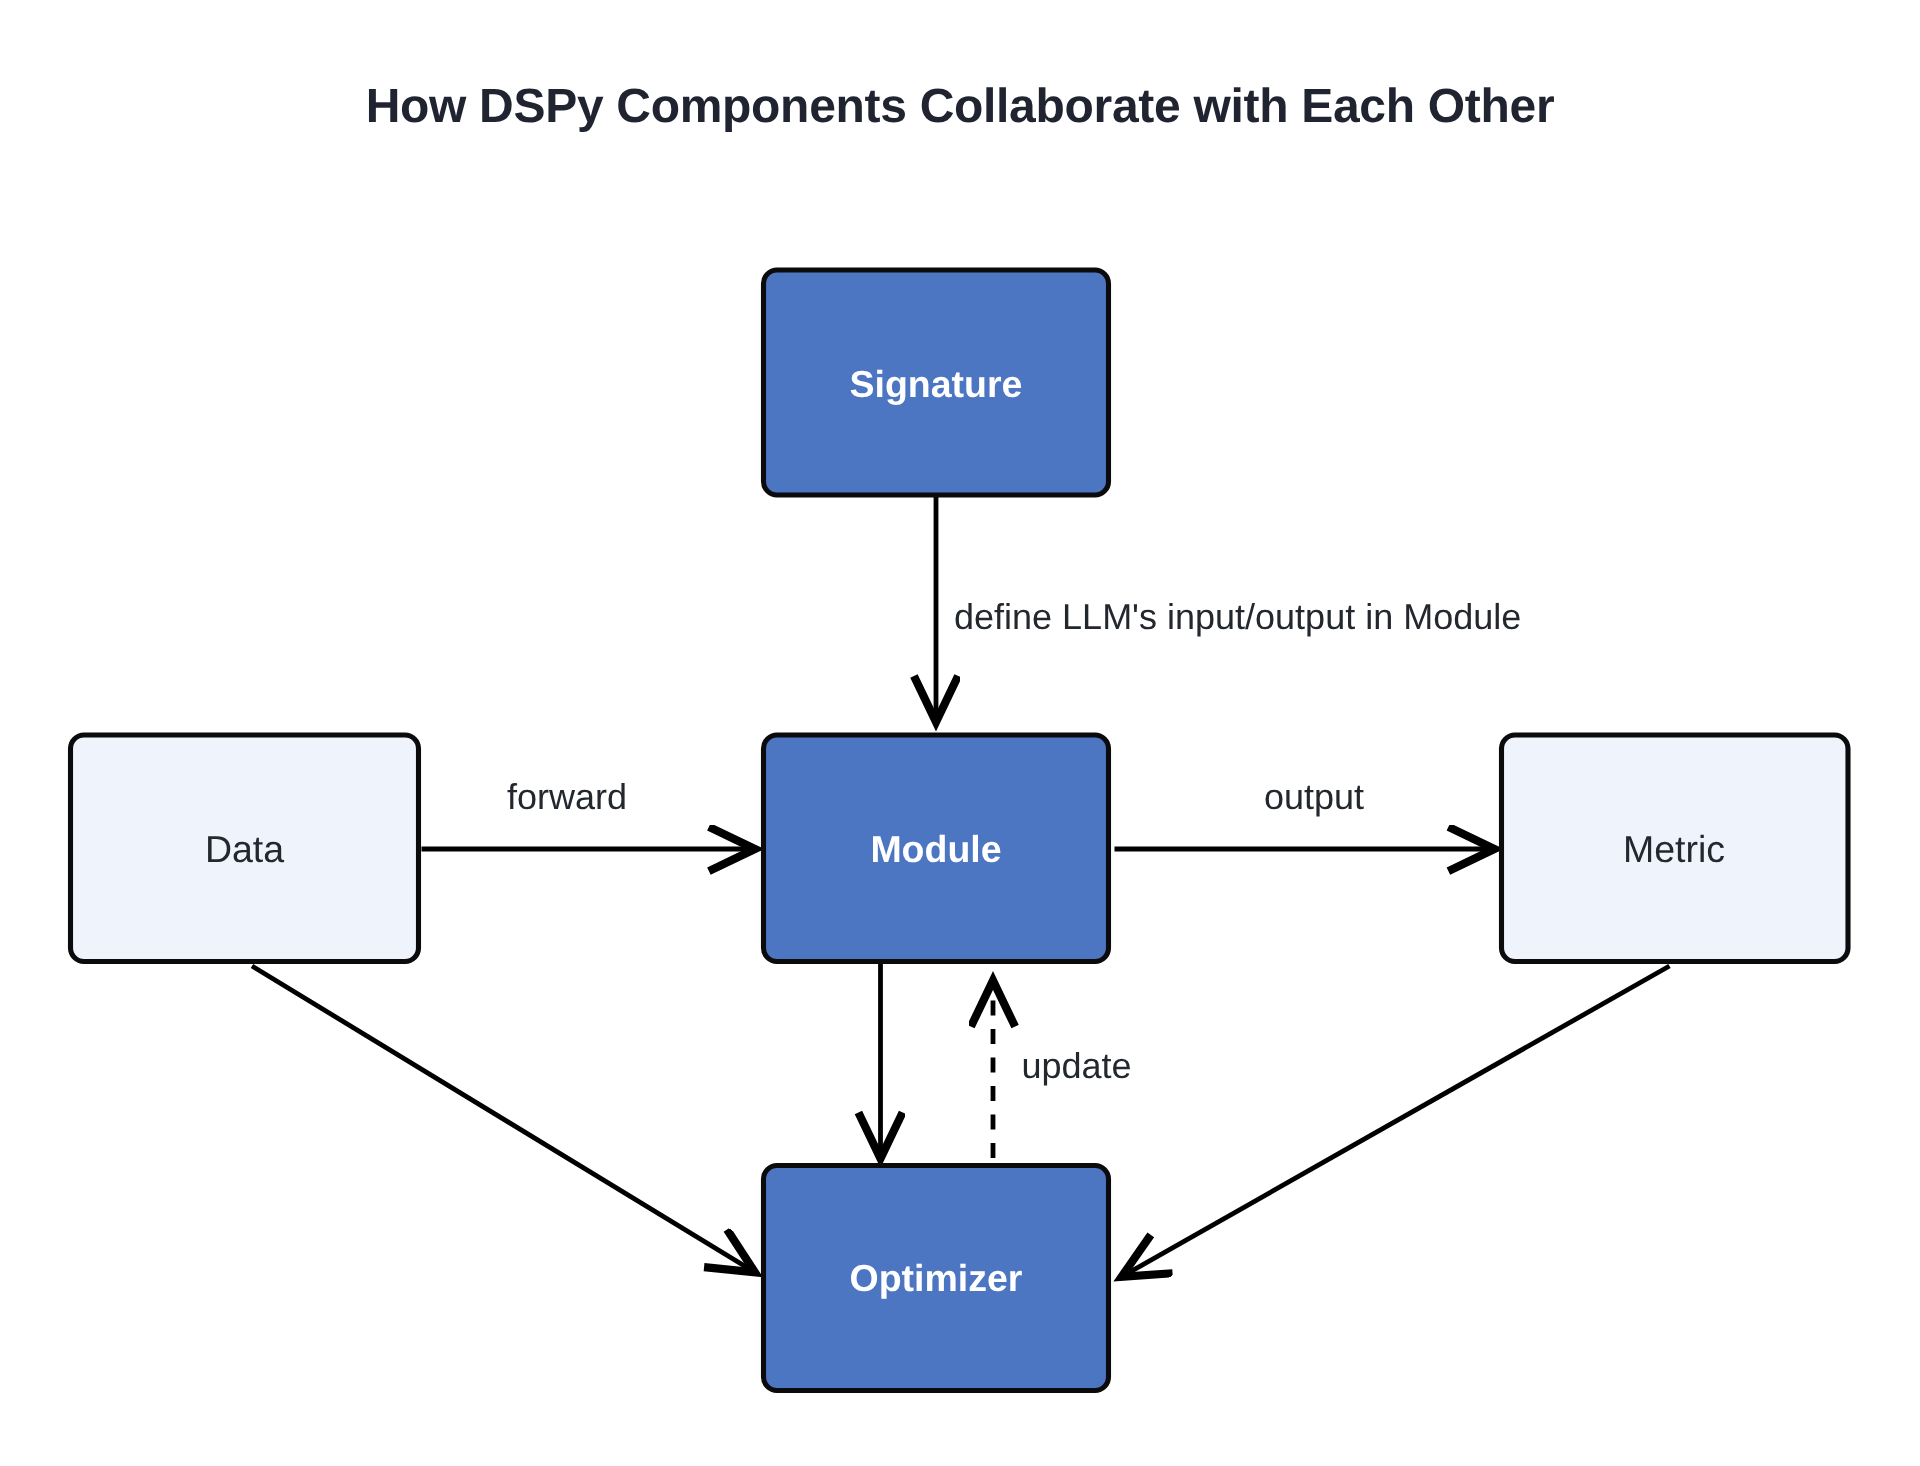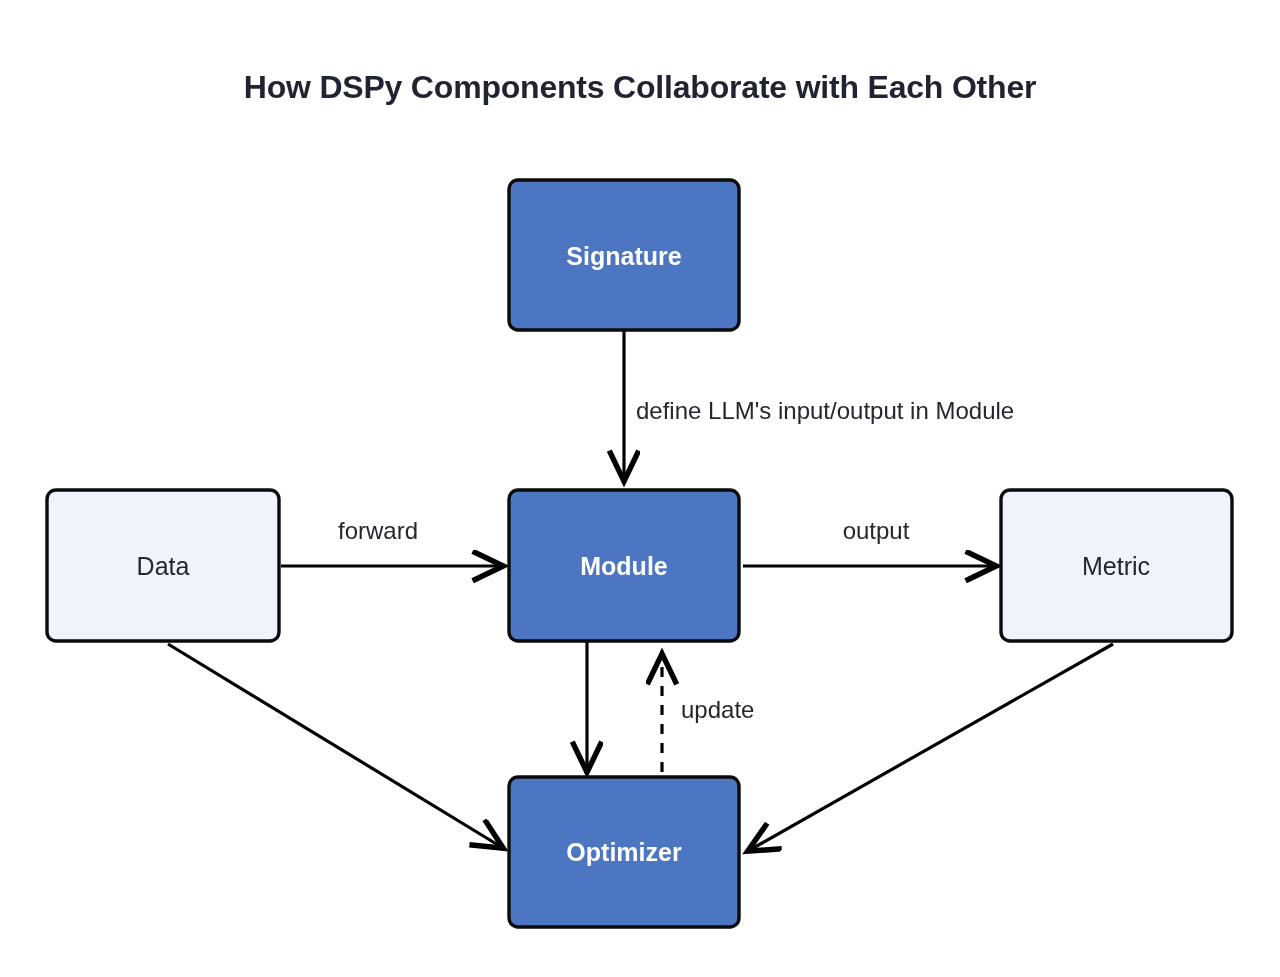--- a/index.html
+++ b/index.html
@@ -23,21 +23,20 @@
     position: absolute;
     top: 52px;
     left: 0;
     width: 1280px;
     text-align: center;
     font-family: "Liberation Sans", sans-serif;
     font-size: 32px;
     font-weight: bold;
     color: #1f2430;
     letter-spacing: -0.2px;
-    margin-top: 17px;
   }
   svg.diagram-canvas {
     position: absolute;
     top: 0;
     left: 0;
     width: 1280px;
     height: 977px;
   }
   .node-rect {
     stroke: #0b0b0d;

